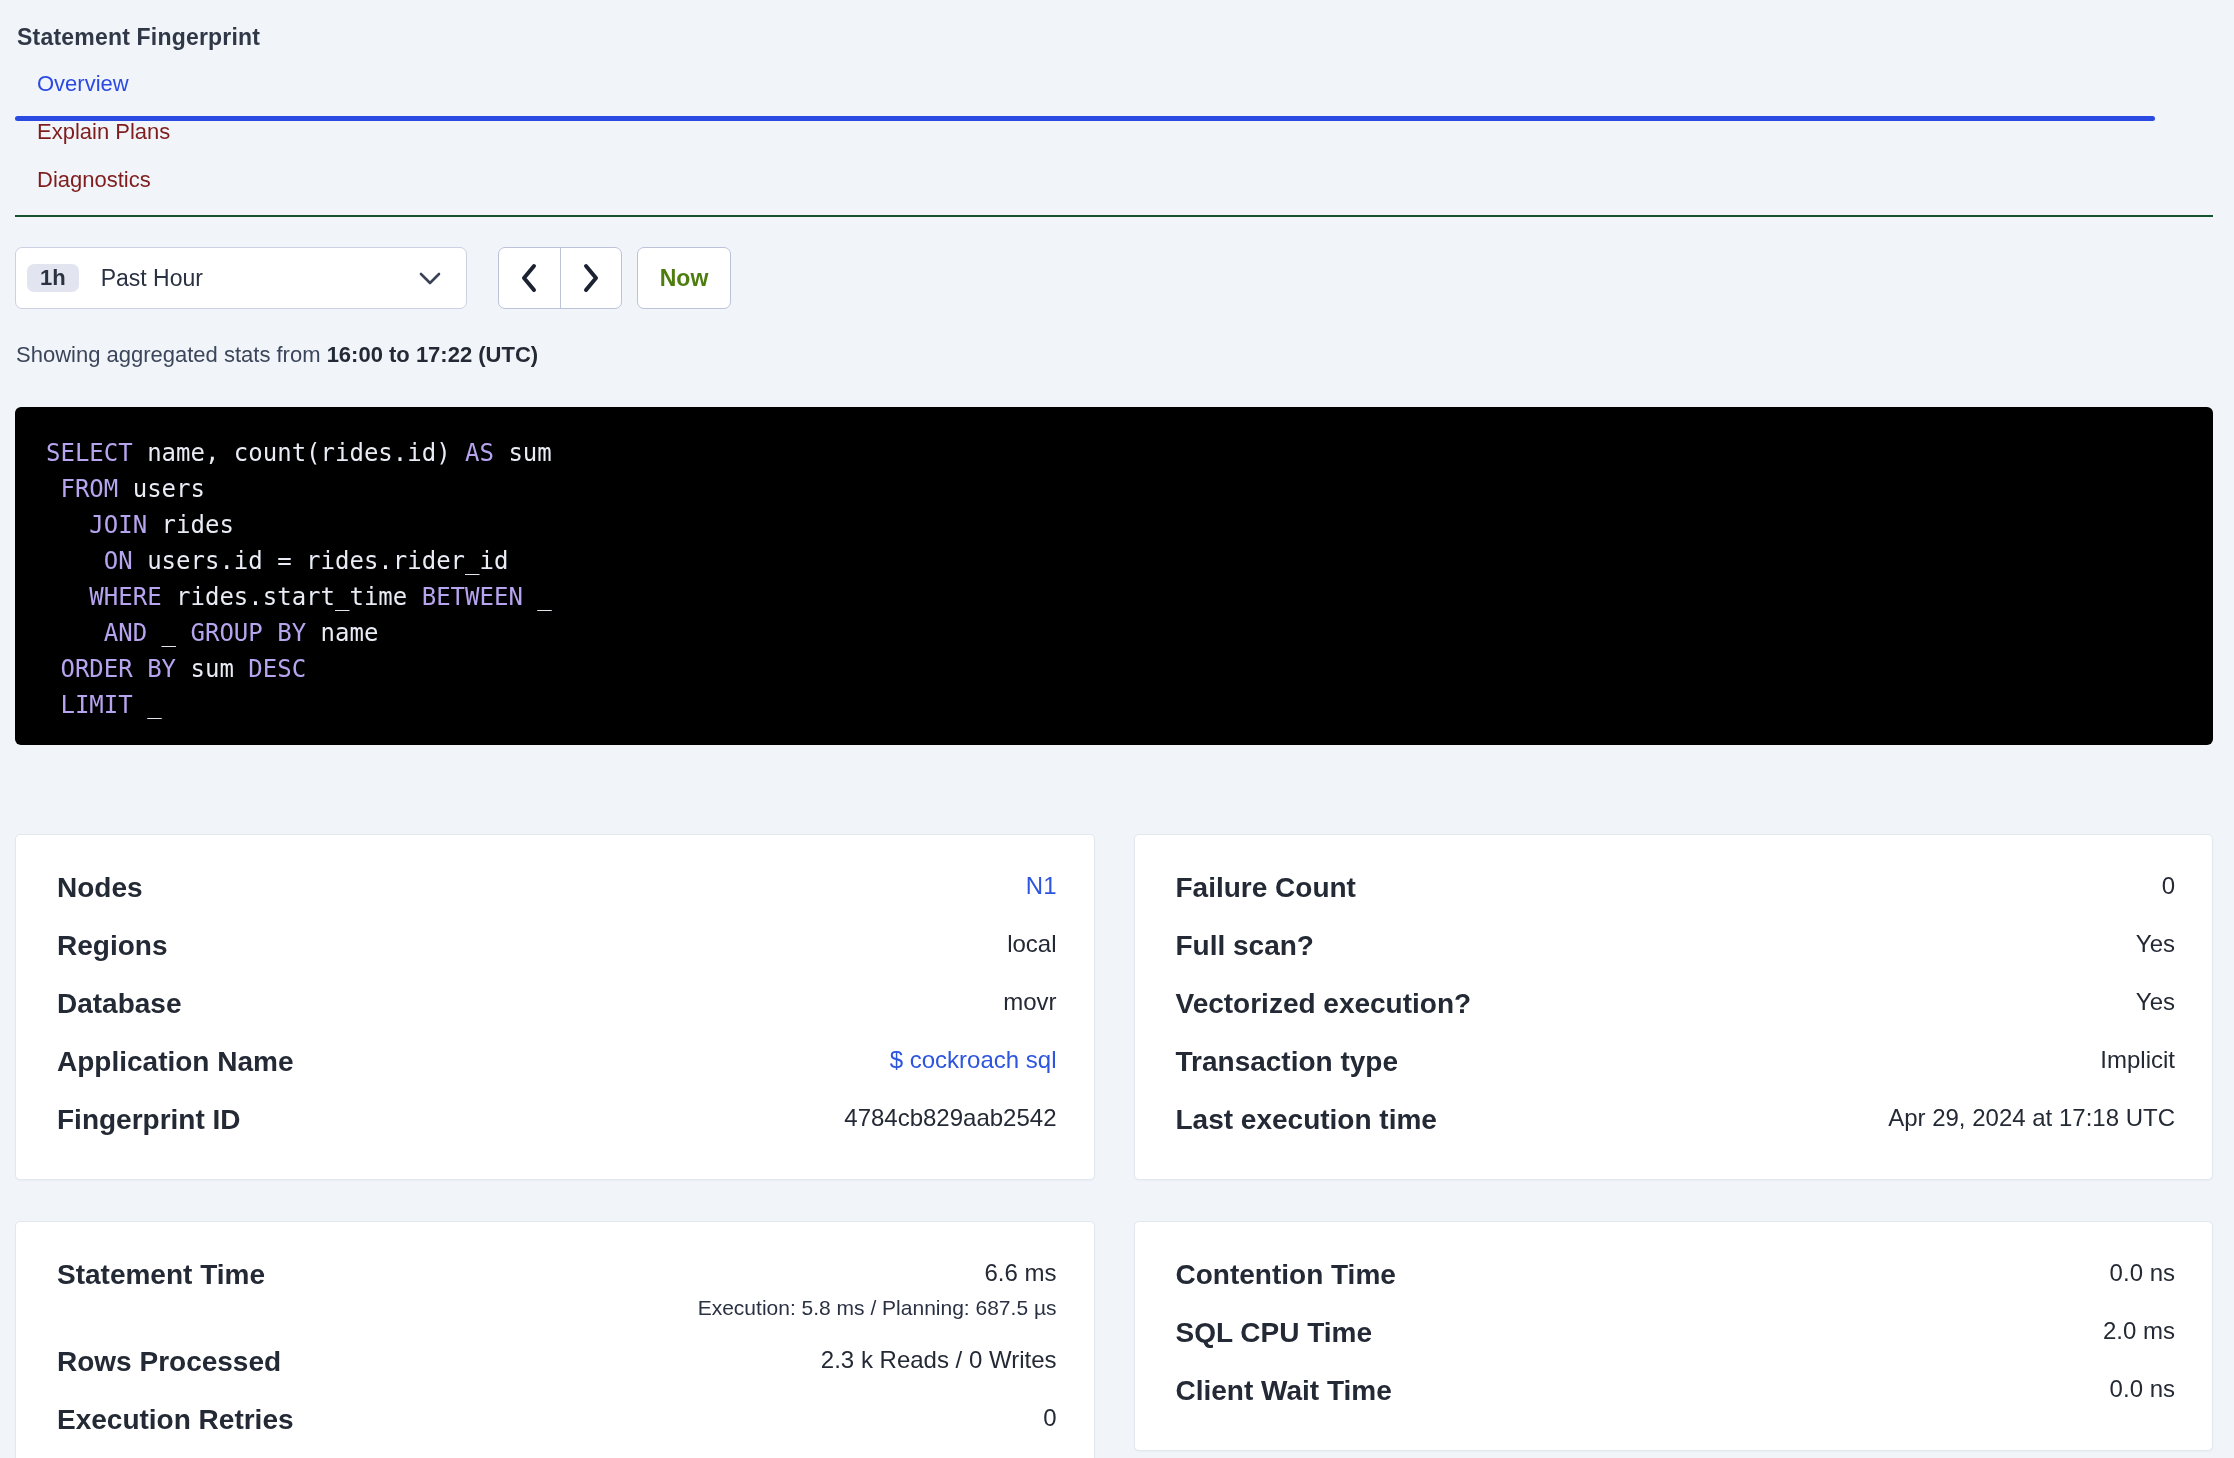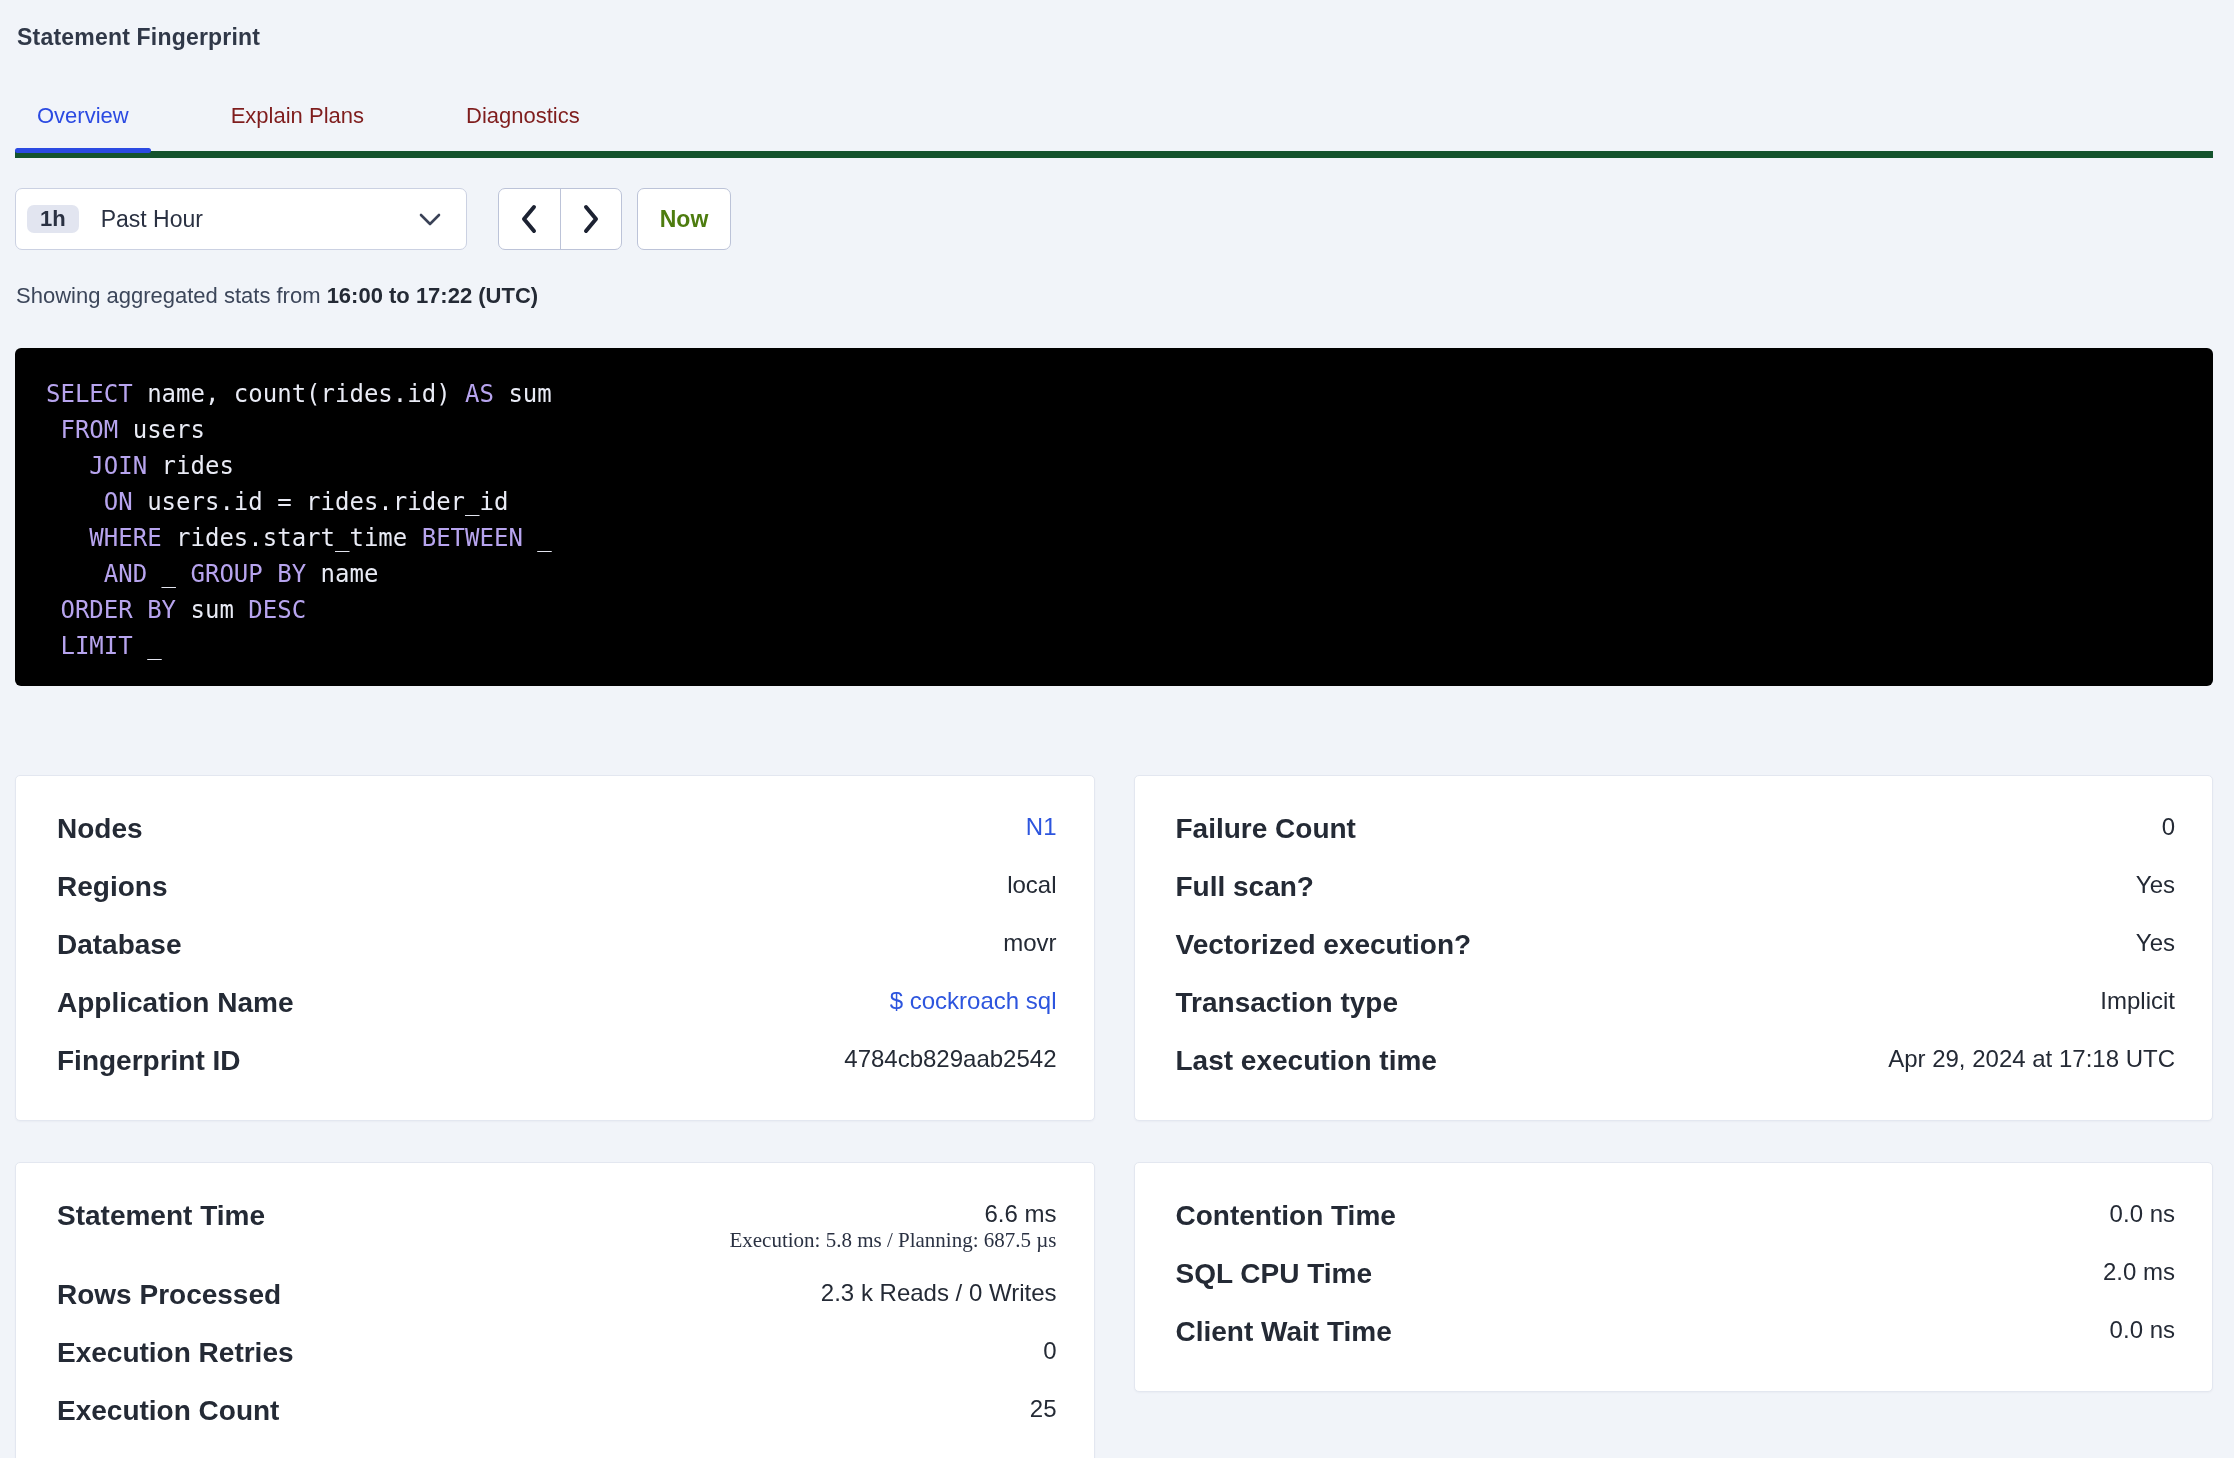--- a/index.html
+++ b/index.html
@@ -12,21 +12,21 @@
   }
   .page{padding:24px 21px 0 15px;box-sizing:border-box;}
 
   
   .page-title{
     margin:0 0 0 2px;
     font-size:23px;font-weight:700;color:#303848;letter-spacing:.2px;
   }
 
   
-  .tabs{display:flex;margin-top:52px;border-bottom:7px solid #14532d;}
+  .tabs{display:flex;margin-top:20px;border-bottom:2px solid #14532d;flex-direction:column;}
   .tab{
     position:relative;
     padding:0 22px 22px 22px;margin-right:58px;
     font-size:22px;color:#7f1d1d;cursor:pointer;white-space:nowrap;
   }
   .tab.active{color:#2B4AE2;}
   .tab.active::after{
     content:"";position:absolute;left:0;right:0;bottom:-2px;height:5px;
     background:#2B4AE2;border-radius:3px;
   }
@@ -83,21 +83,21 @@
   .card{
     flex:1;background:#fff;border:1px solid #E3E7F0;border-radius:5px;
     padding:24px 37px 30px 41px;box-sizing:border-box;
     box-shadow:0 1px 2px rgba(40,54,90,0.04);
   }
   .crow{display:flex;justify-content:space-between;align-items:flex-start;padding:13px 0;}
   .crow .lbl{font-size:28px;font-weight:600;color:#242A35;}
   .rightcol{text-align:right;}
   .val{font-size:24px;font-weight:400;color:#242A35;}
   .val.link{color:#2D55DE;cursor:pointer;}
-  .subval{font-size:21px;color:#2A3142;font-family:Liberation Serif, serif;}
+  .subval{font-size:21px;color:#2A3142;margin-top:9px;}
 </style>
 </head>
 <body>
 
 <div class="page">
 
   <h1 class="page-title">Statement Fingerprint</h1>
 
   <div class="tabs">
     <div class="tab active">

